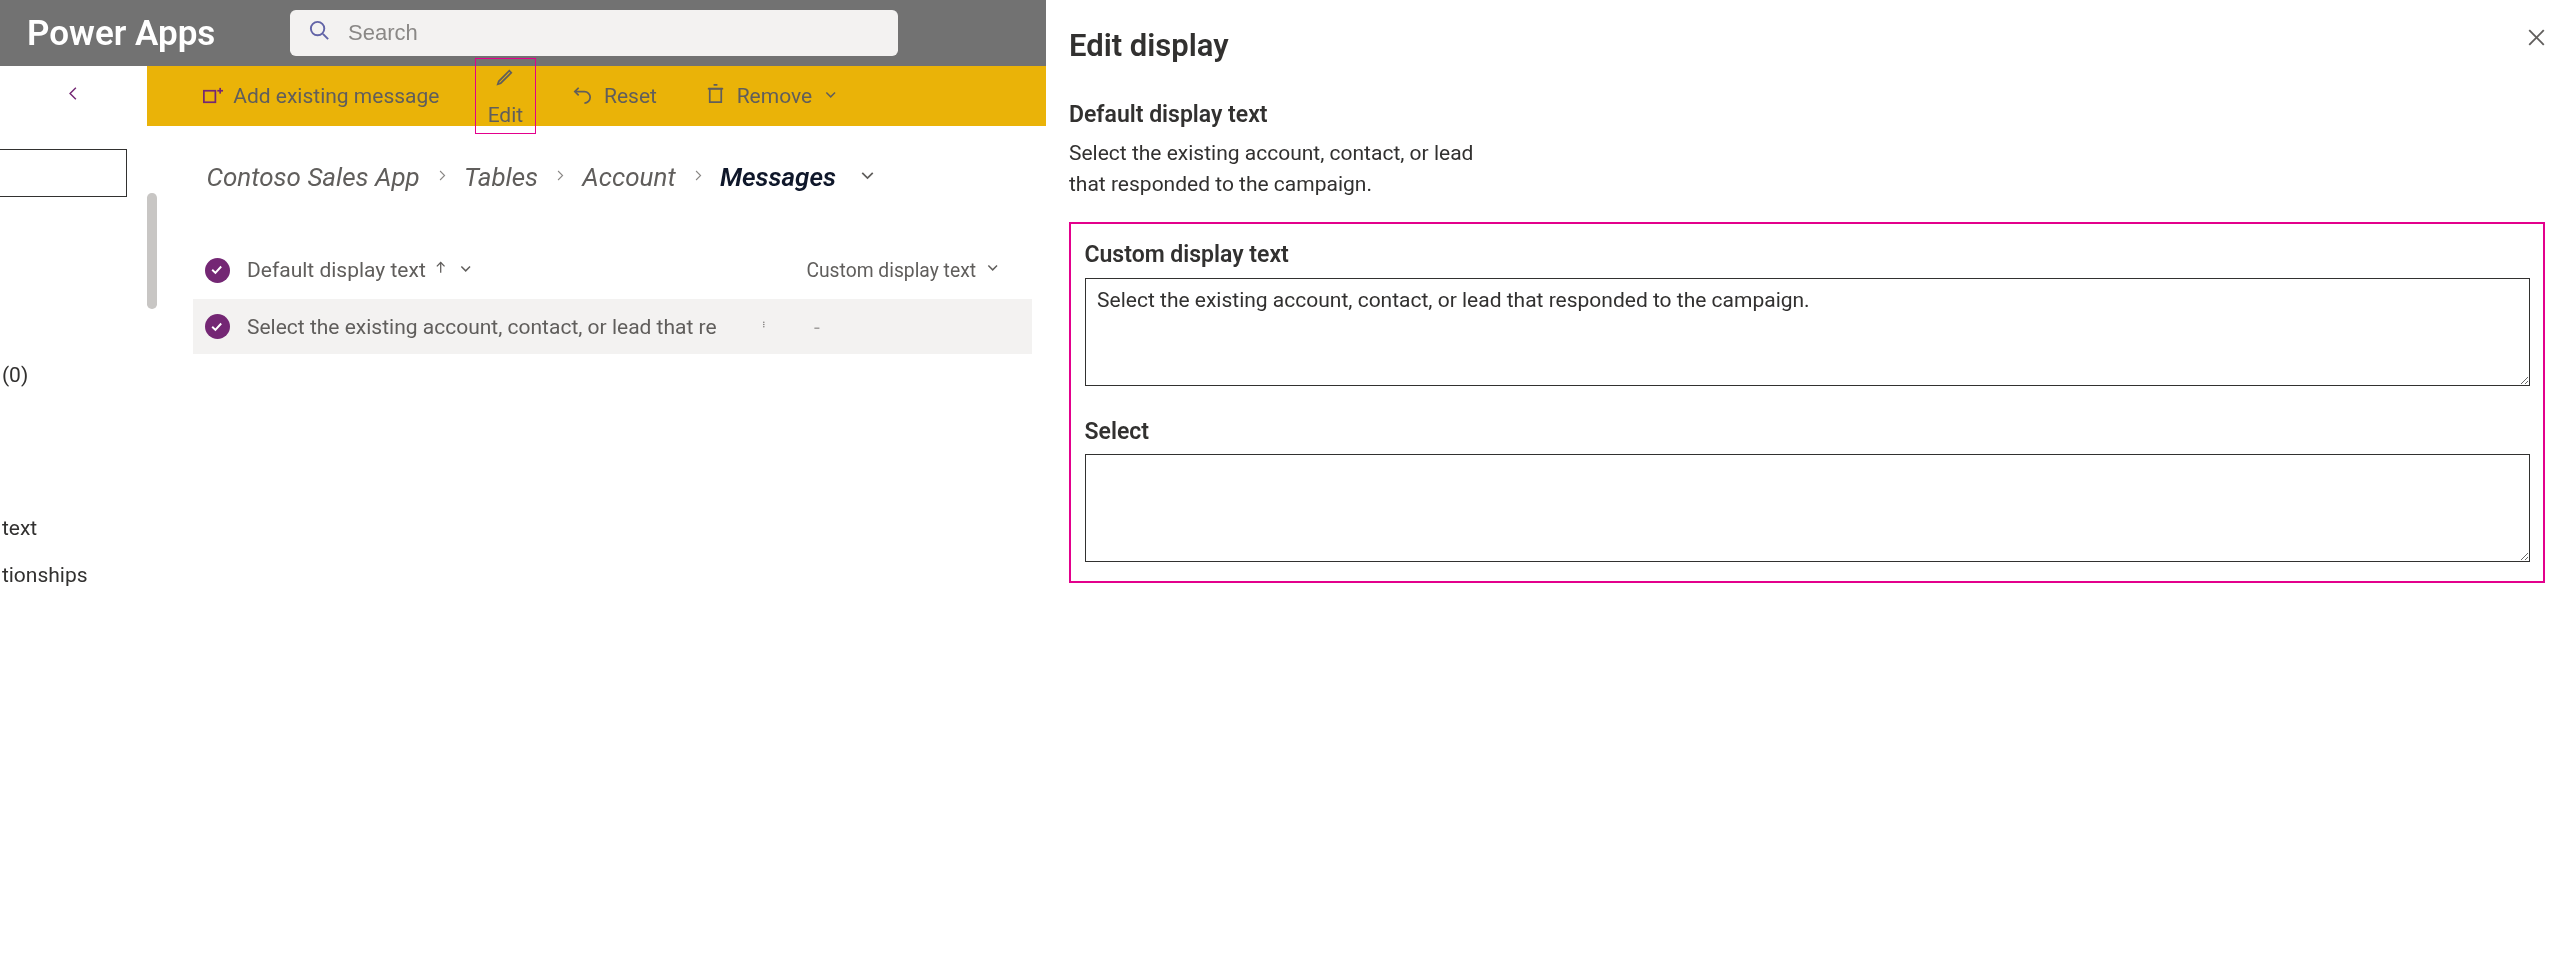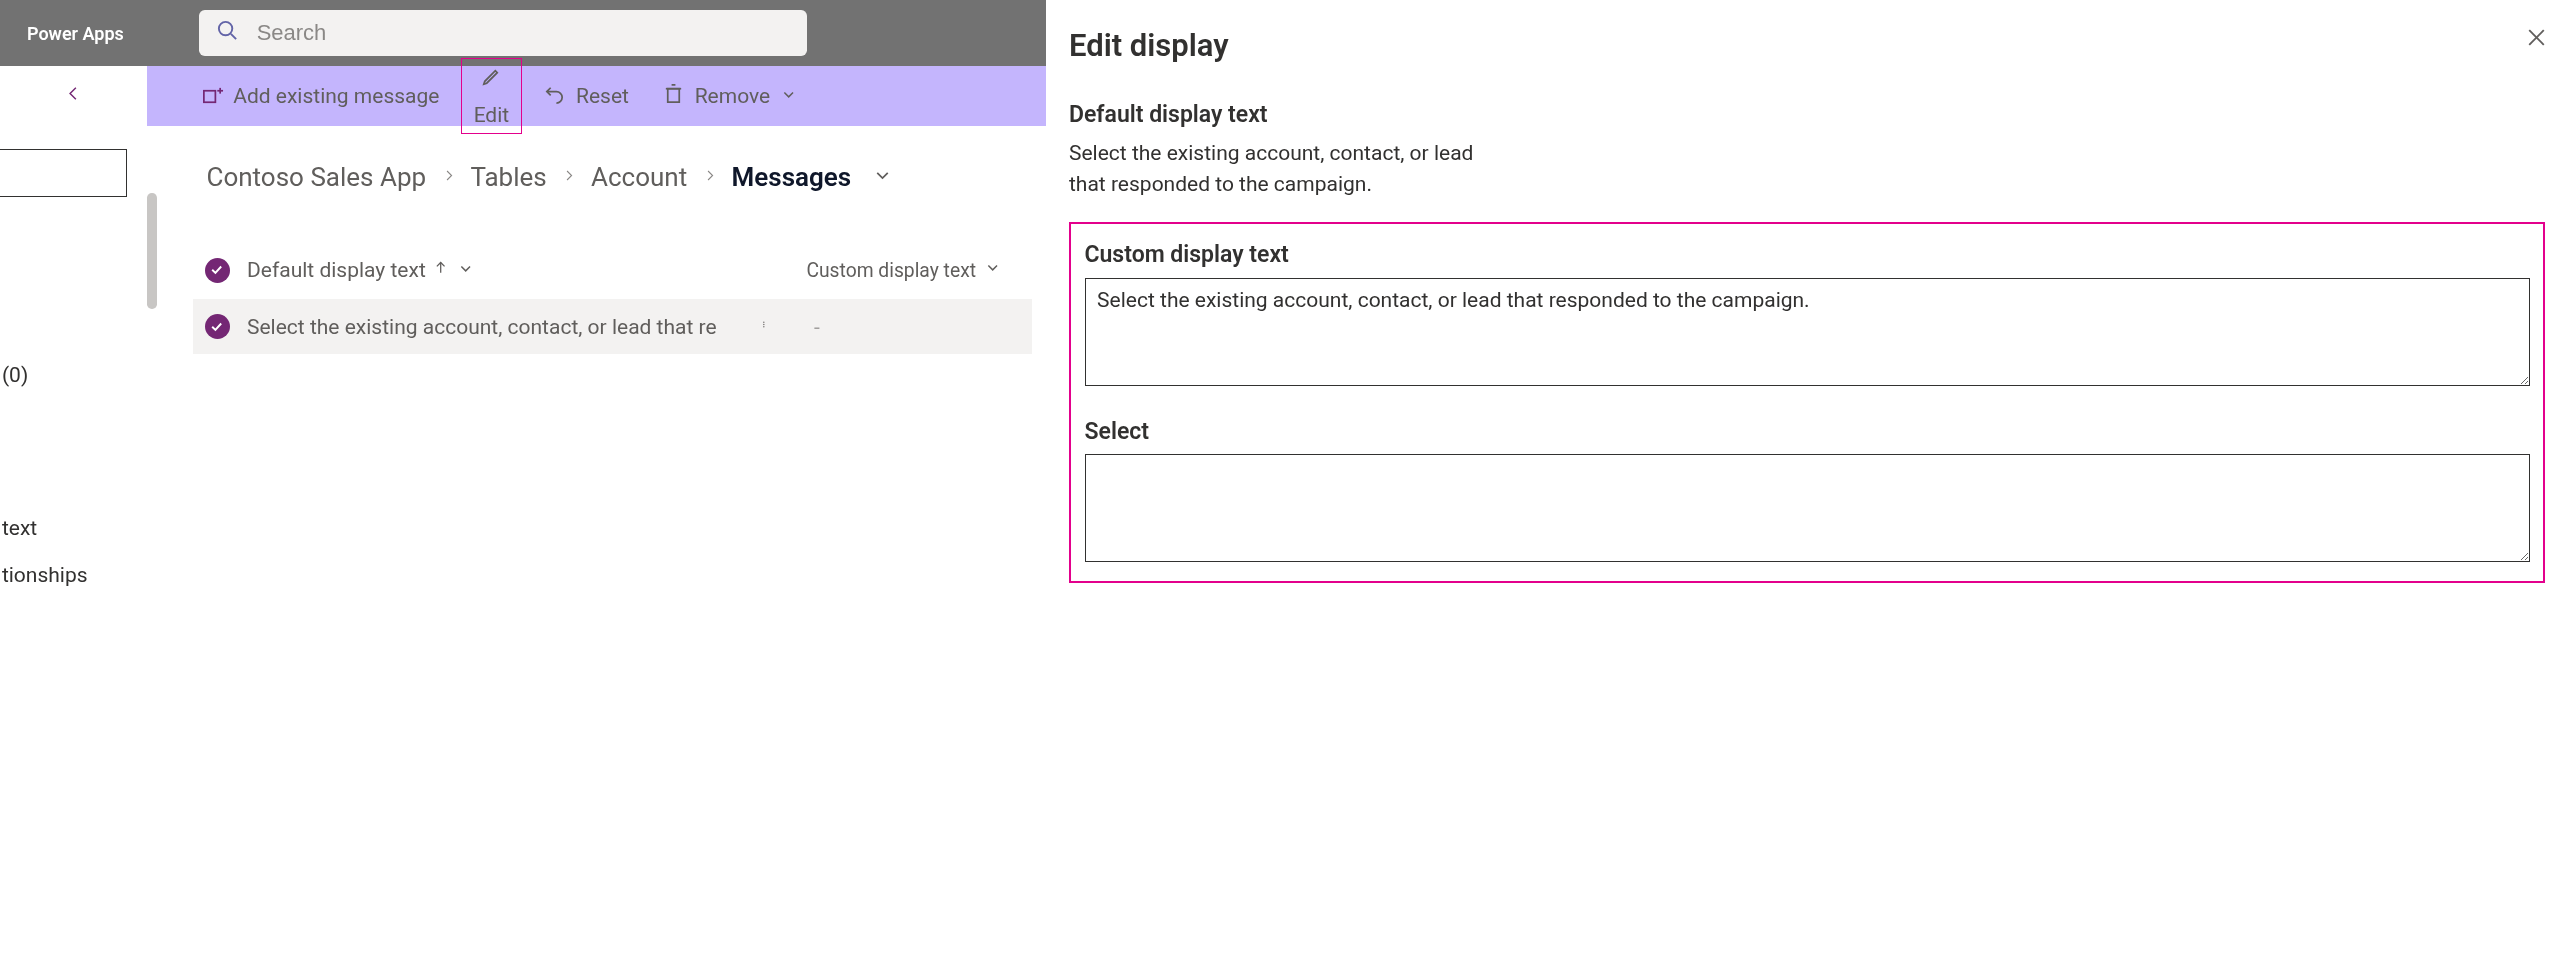--- a/index.html
+++ b/index.html
@@ -16,21 +16,21 @@
     
     .topbar {
       height: 66px;
       background: #727272;
       display: flex;
       align-items: center;
       color: #fff;
     }
     .brand {
       margin-left: 27px;
-      font-size: 18px;
+      font-size: 35px;
       font-weight: 600;
     }
     .search-wrap {
       margin-left: 75px;
       display: flex;
       align-items: center;
       background: #f3f2f1;
       border-radius: 5.8px;
       height: 46px;
       width: 608px;
@@ -87,25 +87,25 @@
       padding-left: 0;
     }
     .side-item { padding: 11.6px 0 11.6px 1.9px; }
 
     
     .cmdbar {
       position: absolute;
       left: 147px; top: 66px;
       height: 60px;
       width: 1081px;
-      background: #c4b5fd;
+      background: #eab308;
       display: flex;
       align-items: center;
       padding: 0 33px 0 42px;
-      gap: 10px;
+      gap: 24px;
       color: #605e5c;
     }
     .cmd-btn {
       display: inline-flex;
       align-items: center;
       gap: 9.6px;
       padding: 5.8px 11.6px;
       font-size: 21px;
       cursor: pointer;
       color: #605e5c;
@@ -128,21 +128,21 @@
       width: 839px;
     }
     .breadcrumb {
       display: flex;
       align-items: center;
       gap: 15.4px;
       font-size: 26px;
       color: #605e5c;
       padding-left: 13.5px;
     }
-    .breadcrumb .crumb { cursor: pointer; }
+    .breadcrumb .crumb { cursor: pointer; font-style: italic; }
     .breadcrumb .sep svg { stroke: #8a8886; }
     .crumb-active { font-weight: 600; color: #0f172a; }
     .chev-down { margin-left: 5.8px; }
 
     .table-head {
       margin-top: 58px;
       display: flex;
       align-items: center;
       gap: 17.4px;
       padding: 7.7px 11.6px;

